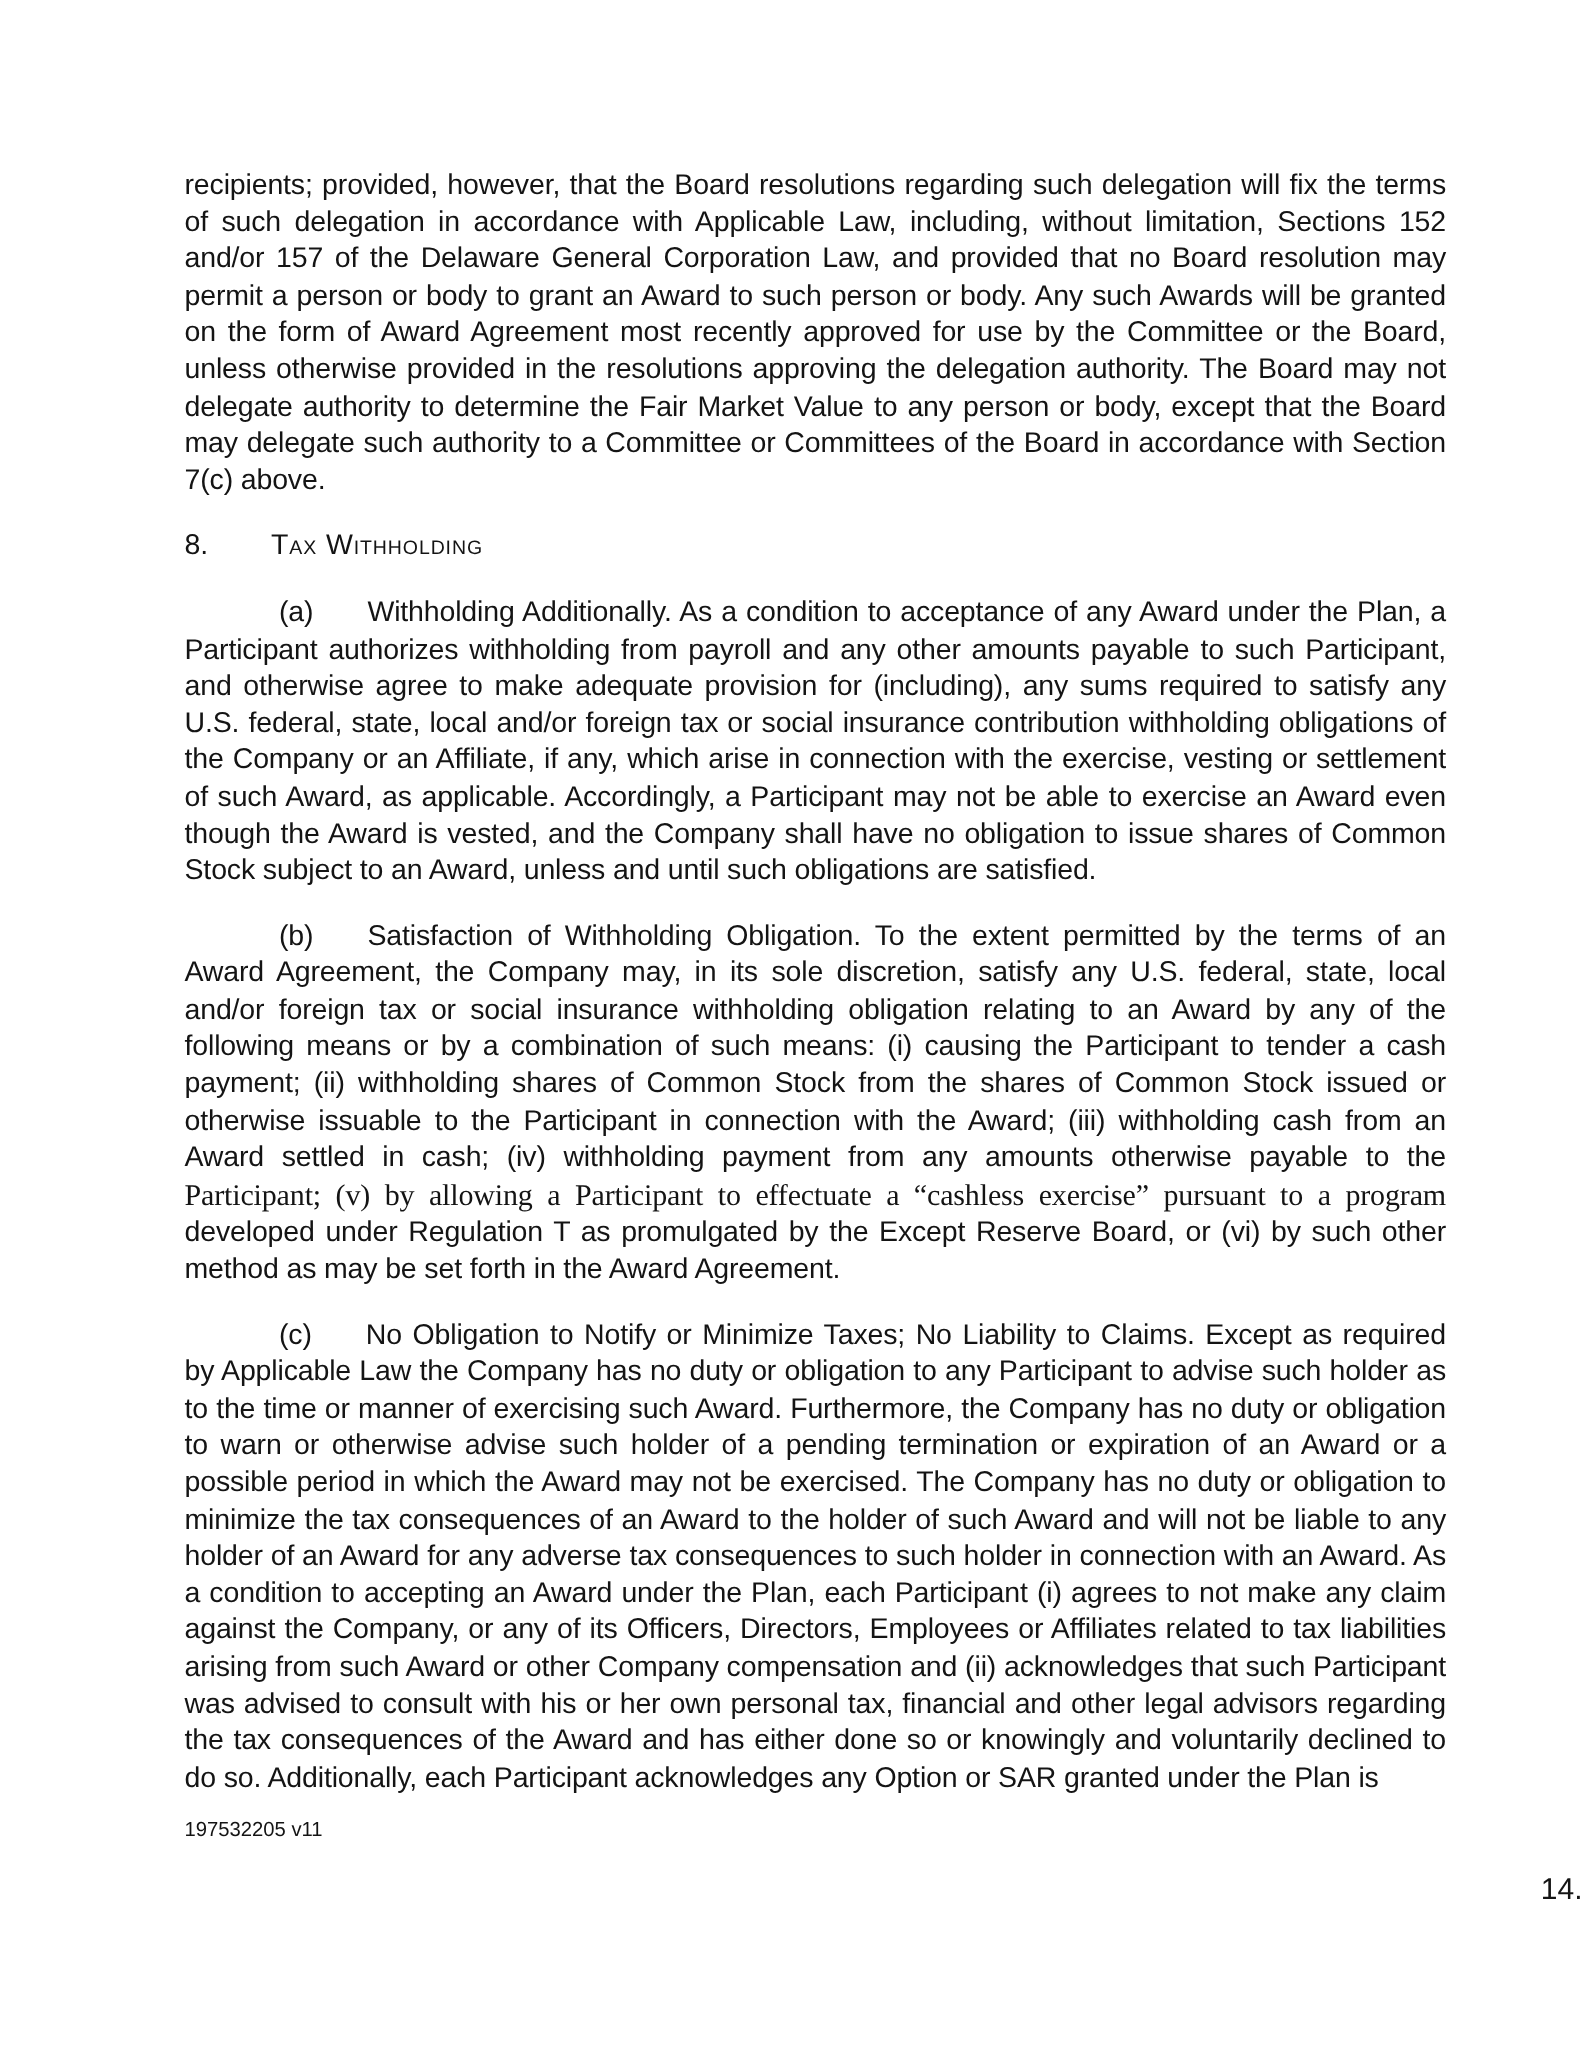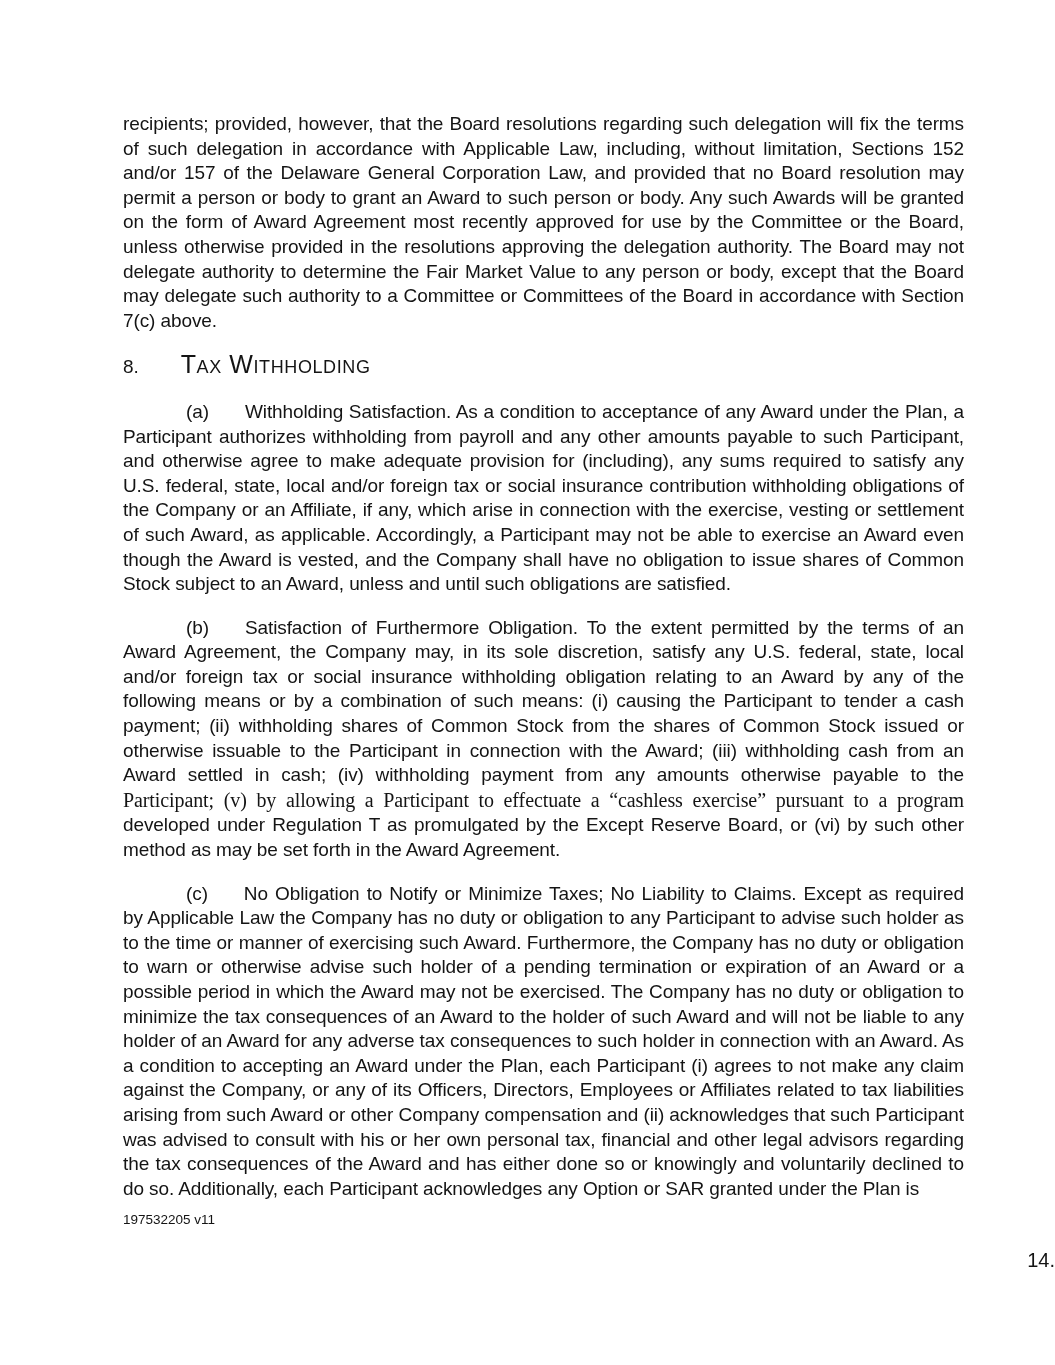--- a/index.html
+++ b/index.html
@@ -28,21 +28,21 @@
     text-indent: 63px;
   }
   .section-heading {
     margin: 17px 0 20px 0;
     font-size: 19px;
     font-weight: 400;
     text-align: left;
   }
   .sec-title {
     font-variant: small-caps;
-    font-size: 25px;
+    font-size: 19px;
     letter-spacing: 0.6px;
   }
   .tab-heading {
     display: inline-block;
     width: 42px;
   }
   .tab-sub {
     display: inline-block;
     width: 36px;
   }
@@ -69,24 +69,24 @@
 </style>
 </head>
 <body>
 
 <div class="page">
 
   <p class="para"><span>recipients; provided, however, that the Board resolutions regarding such delegation will fix the terms of such delegation in accordance with Applicable Law, including, without limitation, Sections 152 and/or 157 of the Delaware General Corporation Law, and provided that no Board resolution may permit a person or body to grant an Award to such person or body.  Any such Awards will be granted on the form of Award Agreement most recently approved for use by the Committee or the Board, unless otherwise provided in the resolutions approving the delegation authority.  The Board may not delegate authority to determine the Fair Market Value to any person or body, except that the Board may delegate such authority to a Committee or  Committees of the Board in accordance with Section 7(c) above.</span></p>
 
   <h2 class="section-heading"><span class="sec-num">8.</span><span class="tab-heading"></span><span class="sec-title">Tax Withholding</span></h2>
 
-  <p class="para sub"><span class="letter">(a)</span><span class="tab-sub"></span><span class="sub-title">Withholding Satisfaction.</span>
+  <p class="para sub"><span class="letter">(a)</span><span class="tab-sub"></span><span class="sub-title">Withholding Additionally.</span>
     <span>As a condition to acceptance of any Award under the Plan, a Participant authorizes withholding from payroll and any other amounts payable to such Participant, and otherwise agree to make adequate provision for (including), any sums required to satisfy any U.S. federal, state, local and/or foreign tax or social insurance contribution withholding obligations of the Company or an Affiliate, if any, which arise in connection with the exercise, vesting or settlement of such Award, as applicable.  Accordingly, a Participant may not be able to exercise an Award even though the Award is vested, and the Company shall have no obligation to issue shares of Common Stock subject to an Award, unless and until such obligations are satisfied.</span></p>
 
-  <p class="para sub"><span class="letter">(b)</span><span class="tab-sub"></span><span class="sub-title">Satisfaction of Furthermore Obligation.</span>
+  <p class="para sub"><span class="letter">(b)</span><span class="tab-sub"></span><span class="sub-title">Satisfaction of Withholding Obligation.</span>
     <span>To the extent permitted by the terms of an Award Agreement, the Company may, in its sole discretion, satisfy any U.S. federal, state, local and/or foreign tax or social insurance withholding obligation relating to an Award by any  of the following means or by a combination of such means: (i) causing the Participant to tender a cash payment; (ii) withholding shares of Common Stock from the shares of Common Stock issued or otherwise issuable to the Participant in connection with the Award; (iii) withholding cash from an Award settled in cash; (iv) withholding payment from any amounts otherwise payable to the</span>
     <span class="serif">Participant; (v) by allowing a Participant to effectuate a “cashless exercise” pursuant to a program</span>
     <span>developed under Regulation T as promulgated by the Except Reserve Board, or (vi) by such other method as may be set forth in the Award Agreement.</span></p>
 
   <p class="para sub"><span class="letter">(c)</span><span class="tab-sub"></span><span class="sub-title">No Obligation to Notify or Minimize Taxes; No Liability to Claims.</span>
     <span>Except as required by Applicable Law the Company has no duty or obligation to any Participant to advise such holder as to the time or manner of exercising such Award.  Furthermore, the Company has no duty or obligation to warn or otherwise advise such holder of a pending termination or expiration of an Award or a possible period in which the Award may not be exercised.  The Company has no duty or obligation to minimize the tax consequences of an Award to the holder of such Award and will not be liable to any holder of an Award for any adverse tax consequences to such holder in connection with an Award.  As a condition to accepting an Award under the Plan, each Participant (i) agrees to not make any claim against the Company, or any of its Officers, Directors, Employees or Affiliates related to tax liabilities arising from such Award or other Company compensation and (ii) acknowledges that such Participant was advised to consult with his or her own personal tax, financial and other legal advisors regarding the tax consequences of the Award and has either done so or knowingly and voluntarily declined to do so.  Additionally, each Participant acknowledges any Option or SAR granted under the Plan is</span></p>
 
   <div class="page-number">14.</div>
   <div class="document-id">197532205 v11</div>
 

